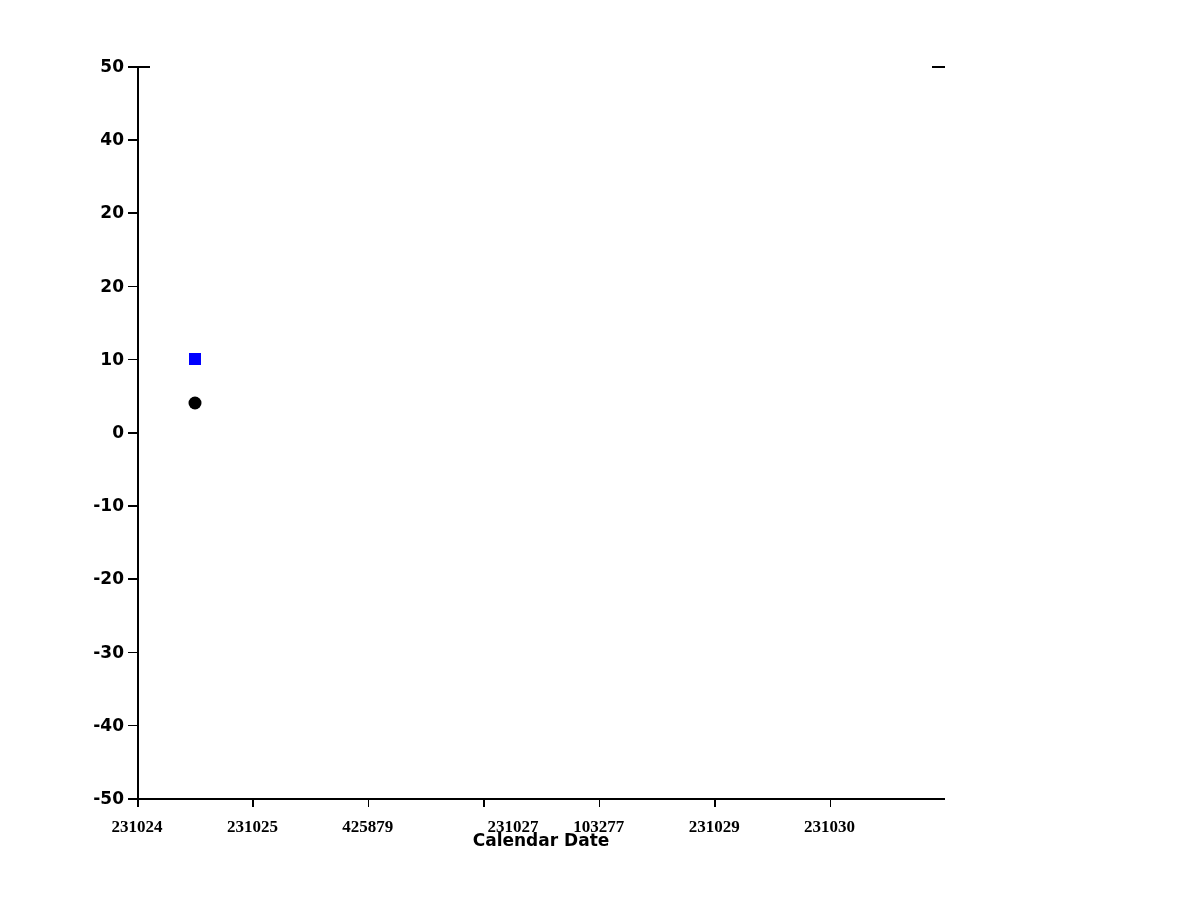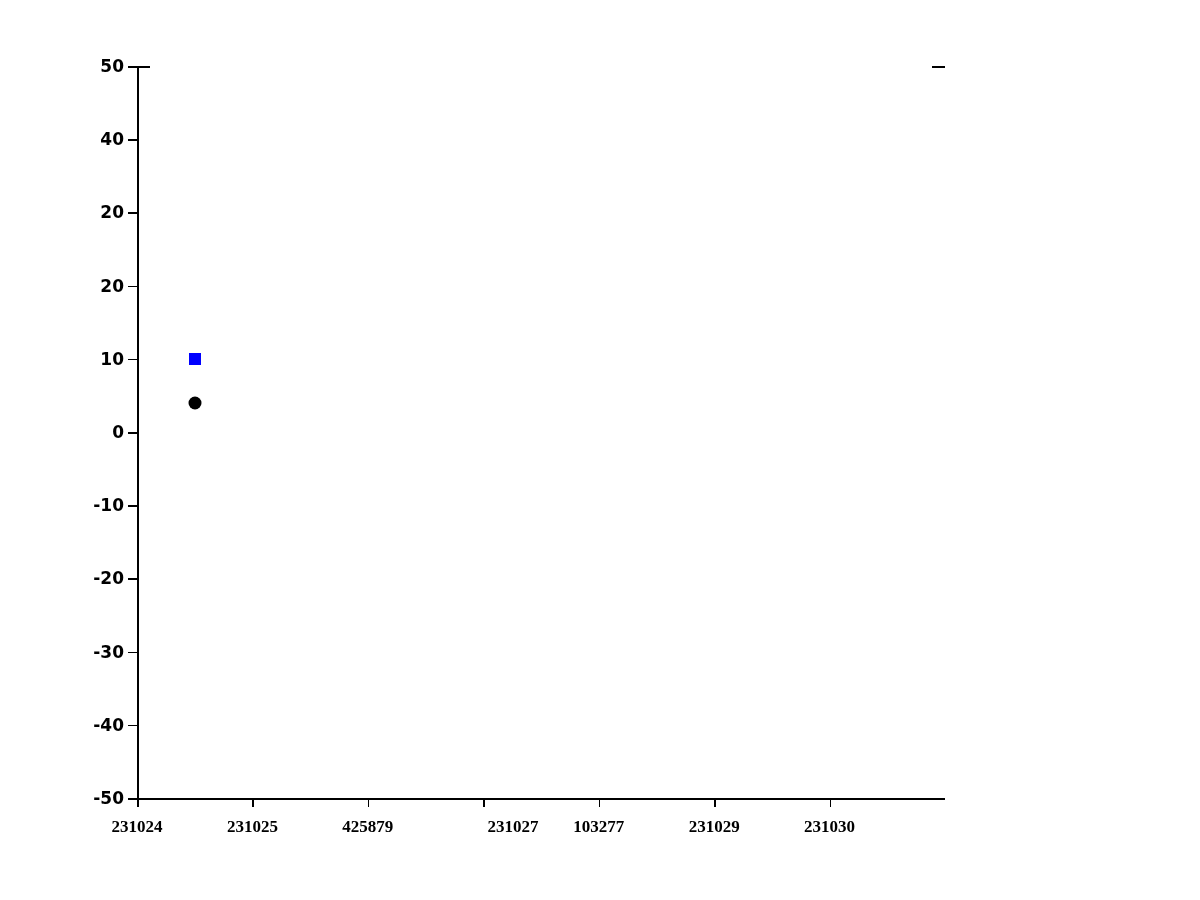--- a/index.html
+++ b/index.html
@@ -256,16 +256,17 @@
         <div class="xtick-label" style="left: 577.143px;">231029</div>
         <div class="xtick-mark" style="left: 692.571px;"></div>
         <div class="xtick-label" style="left: 692.571px;">231030</div>
       </div>
     <div id="data-points">
         <div class="pt-circle" style="left: 57.7143px; top: 336.72px; background: rgb(0, 0, 0);"></div>
         <div class="pt-square" style="left: 57.7143px; top: 292.8px; background: rgb(0, 0, 255);"></div>
       </div>
   </div>
 
+  <div id="xlabel">Calendar Date</div>
   <div id="ylabel">Measured KI (C)</div>
 
 
 </div>
 
 </body></html>

